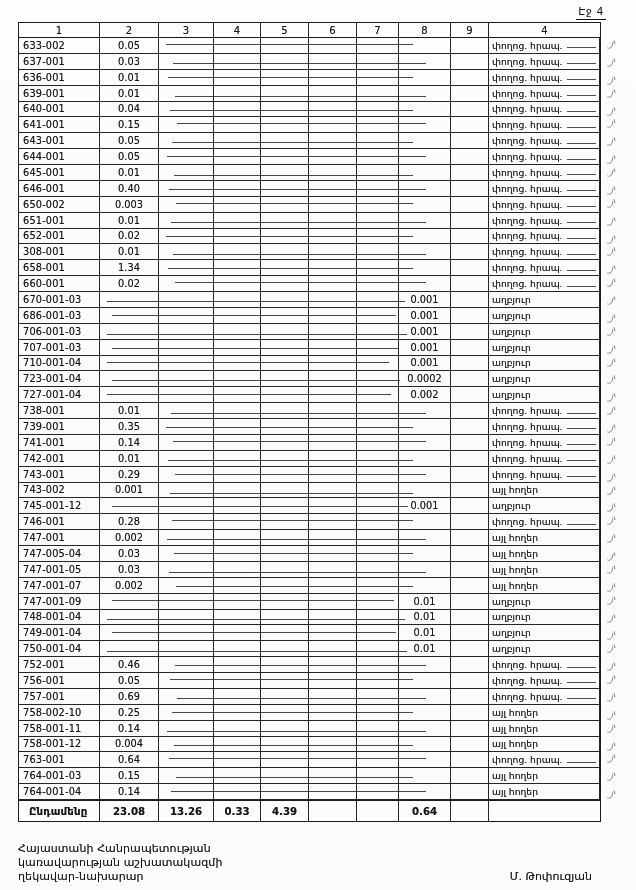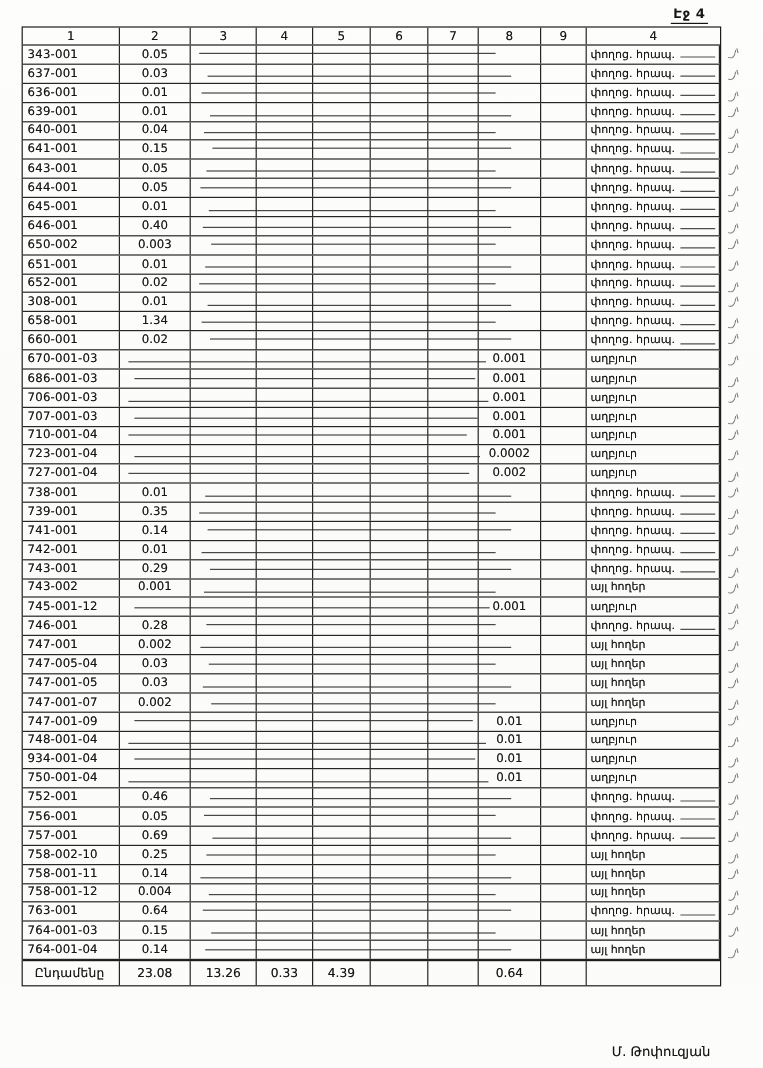--- a/index.html
+++ b/index.html
@@ -9,22 +9,22 @@
     font-family: "DejaVu Sans", sans-serif;
   }
   .sheet {
     position: relative;
     width: 636px; height: 890px;
     background: linear-gradient(180deg, #fdfdfb 0%, #fbfbf9 55%, #fcfcfa 100%);
     color: #161616;
     overflow: hidden;
   }
   .page-label {
-    position: absolute; top: 5px; right: 46px;
-    font-size: 11px; font-weight: bold;
+    position: absolute; top: 5px; right: 30px;
+    font-size: 11px; font-weight: normal;
     border-bottom: 1.2px solid #141414; padding: 0 2px 1px 2px;
     letter-spacing: .5px;
   }
   .table {
     position: absolute; left: 18px; top: 22px; width: 583px;
     border: 1.6px solid #1c1c1c;
     background: transparent;
   }
   .grid-row {
     display: grid;
@@ -52,21 +52,21 @@
   .mark { position: absolute; right: -17px; width: 11px; height: 9px; opacity: .6; }
   .mark::before {
     content: ""; position: absolute; left: 1px; top: 1px; width: 5px; height: 7px;
     border-right: 1.4px solid #333; border-bottom: 1px solid #3a3a3a;
     border-radius: 0 0 70% 0; transform: rotate(9deg);
   }
   .mark::after {
     content: ""; position: absolute; left: 8px; top: 0; width: 2px; height: 4px;
     border-left: 1.2px solid #3a3a3a; transform: rotate(-14deg);
   }
-  .total { height: 21px; border-top: 1.5px solid #1c1c1c; border-bottom: none; }
+  .total { height: 21px; border-top: 1.5px solid #1c1c1c; border-bottom: none; font-weight: bold; }
   .total .c { font-size: 10.2px; }
   .total-label { padding-left: 10px; font-size: 10.2px; letter-spacing: .2px; }
   .footer-left {
     position: absolute; left: 18px; top: 842px;
     font-size: 11px; line-height: 14px; letter-spacing: .1px;
   }
   .footer-left div { text-shadow: 0 0 .35px rgba(20,20,20,.5); }
   .signature {
     position: absolute; right: 44px; top: 870px;
     font-size: 11px; text-shadow: 0 0 .35px rgba(20,20,20,.5);
@@ -88,21 +88,21 @@
       <div class="c">5</div>
       <div class="c">6</div>
       <div class="c">7</div>
       <div class="c">8</div>
       <div class="c">9</div>
       <div class="c">4</div>
     </div>
 
     <div id="tbody">
         <div class="grid-row trow">
-          <div class="c code">343-001</div>
+          <div class="c code">633-002</div>
           <div class="c v">0.05</div>
           <div class="c"></div>
           <div class="c"></div>
           <div class="c"></div>
           <div class="c"></div>
           <div class="c"></div>
           <div class="c v"></div>
           <div class="c"></div>
           <div class="c cat">
             <span>փողոց. հրապ.</span>
@@ -702,21 +702,21 @@
           <div class="c"></div>
           <div class="c v">0.01</div>
           <div class="c"></div>
           <div class="c cat">
             <span>աղբյուր</span>
           </div>
           <div class="strike" style="left: 88px; width: 298px; top: 9px;"></div>
           <span class="mark" style="top: 4px;"></span>
         </div>
         <div class="grid-row trow">
-          <div class="c code">934-001-04</div>
+          <div class="c code">749-001-04</div>
           <div class="c v"></div>
           <div class="c"></div>
           <div class="c"></div>
           <div class="c"></div>
           <div class="c"></div>
           <div class="c"></div>
           <div class="c v">0.01</div>
           <div class="c"></div>
           <div class="c cat">
             <span>աղբյուր</span>
@@ -897,16 +897,21 @@
       <div class="c v">0.33</div>
       <div class="c v">4.39</div>
       <div class="c"></div>
       <div class="c"></div>
       <div class="c v">0.64</div>
       <div class="c"></div>
       <div class="c"></div>
     </div>
   </div>
 
+  <div class="footer-left">
+    <div>Հայաստանի Հանրապետության</div>
+    <div>կառավարության աշխատակազմի</div>
+    <div>ղեկավար-նախարար</div>
+  </div>
 
   <div class="signature">Մ. Թոփուզյան</div>
 
 </div>
 
 </body></html>

